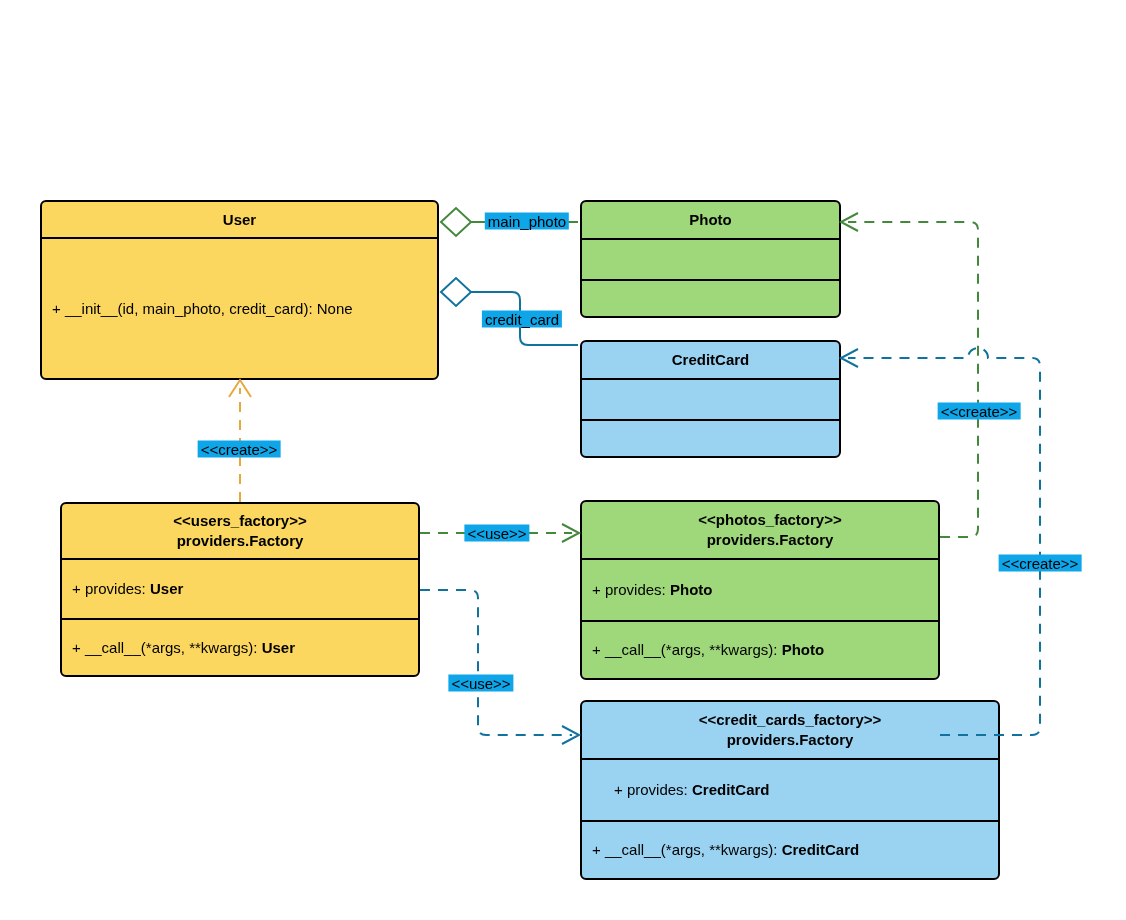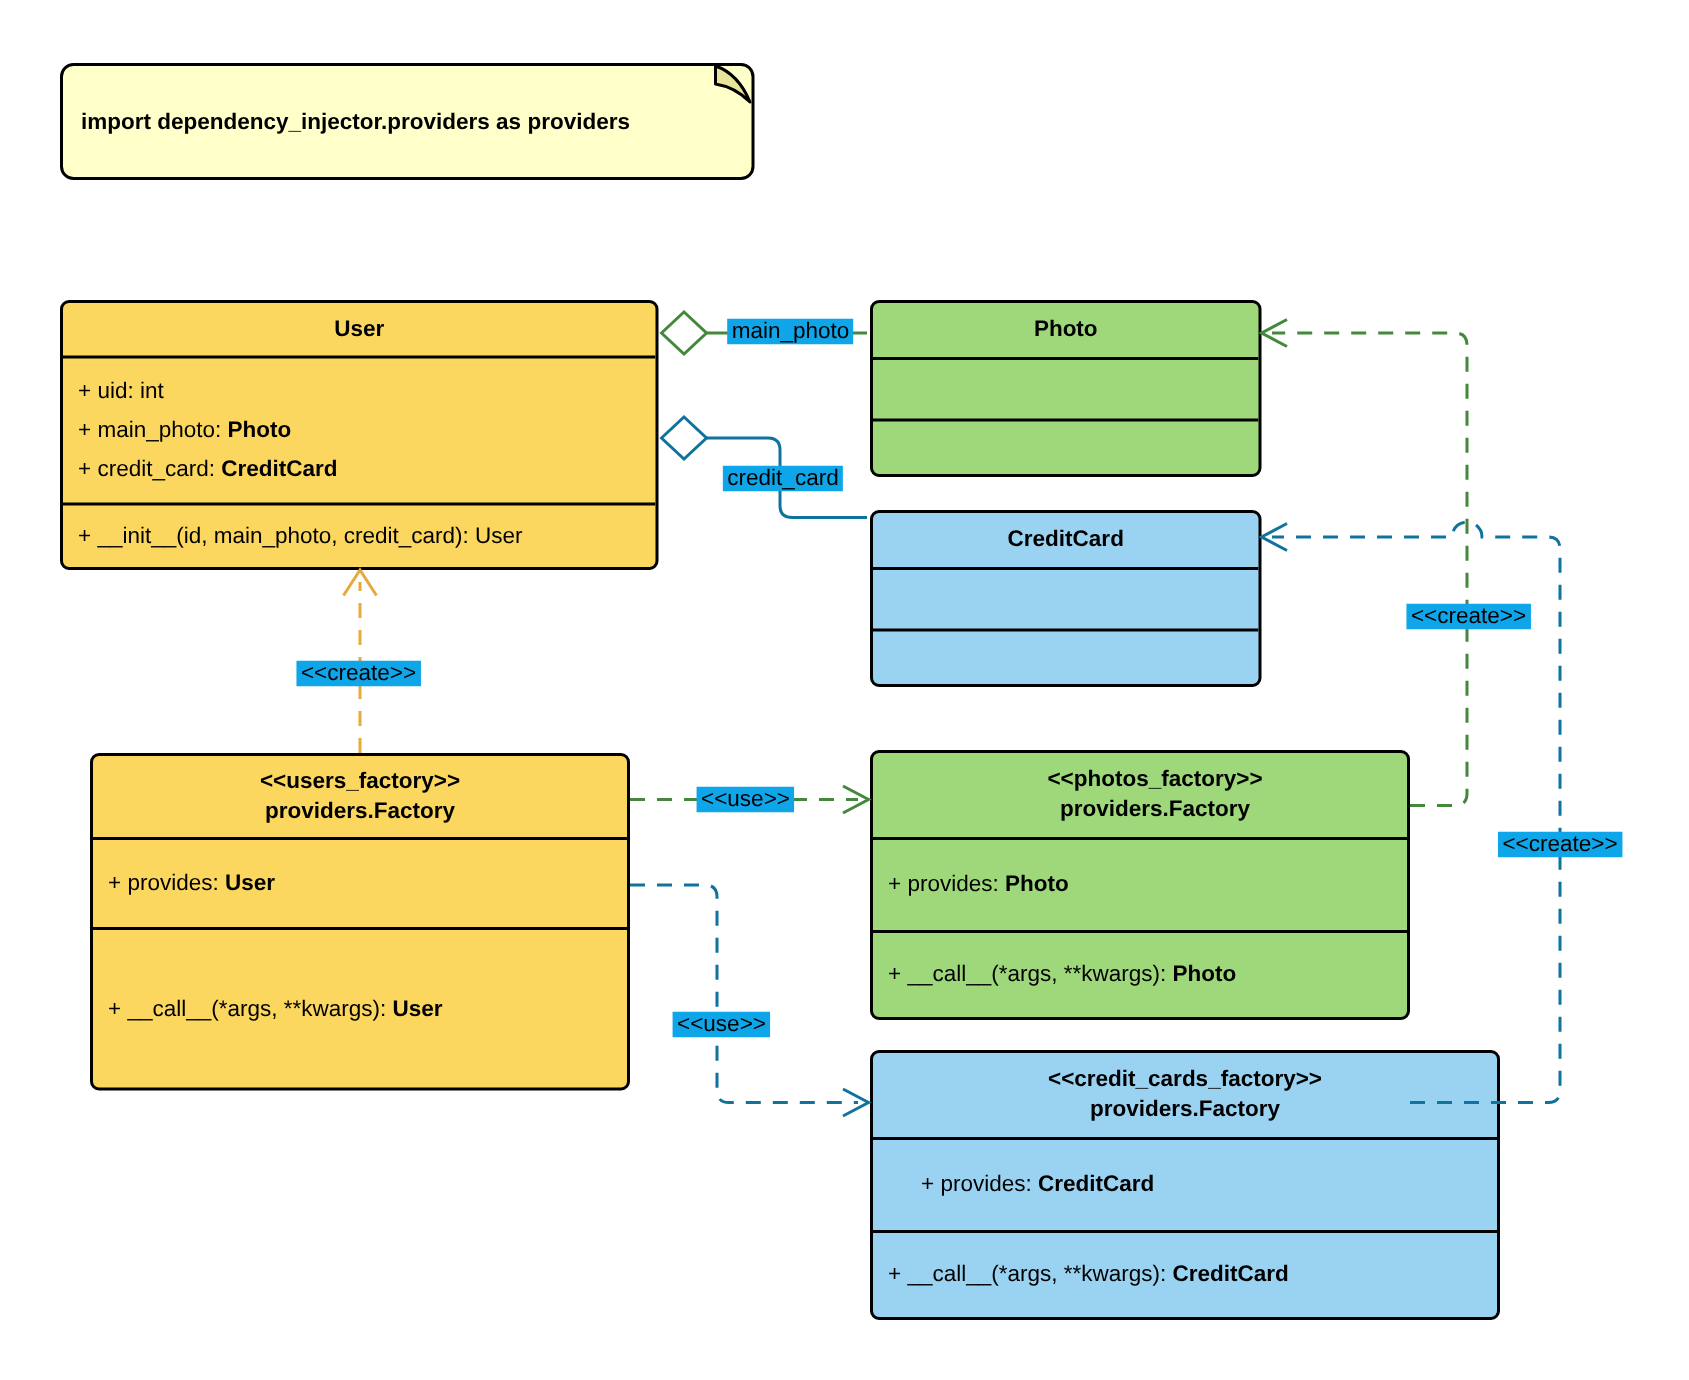--- a/index.html
+++ b/index.html
@@ -36,21 +36,21 @@
   .grow{flex:1 1 auto;}
   #cls-user{left:40px;top:200px;width:399px;height:180px;}
   #cls-user .uml-title{flex:0 0 35px;}
   #cls-user .attrs{flex:0 0 98px;}
   #cls-photo{left:580px;top:200px;width:261px;height:118px;}
   #cls-photo .uml-title{flex:0 0 36px;}
   #cls-photo .s1{flex:0 0 41px;}
   #cls-cc{left:580px;top:340px;width:261px;height:118px;}
   #cls-cc .uml-title{flex:0 0 36px;}
   #cls-cc .s1{flex:0 0 41px;}
-  #cls-uf{left:60px;top:502px;width:360px;height:225px;}
+  #cls-uf{left:60px;top:502px;width:360px;height:175px;}
   #cls-uf .uml-title{flex:0 0 54px;}
   #cls-uf .attrs{flex:0 0 60px;}
   #cls-pf{left:580px;top:500px;width:360px;height:180px;}
   #cls-pf .uml-title{flex:0 0 56px;padding-left:20px;}
   #cls-pf .attrs{flex:0 0 62px;}
   #cls-cf{left:580px;top:700px;width:420px;height:180px;}
   #cls-cf .uml-title{flex:0 0 56px;}
   #cls-cf .attrs{flex:0 0 62px;padding-left:32px;}
   
   #edges{position:absolute;left:0;top:0;pointer-events:none;}
@@ -58,36 +58,25 @@
   .edge-label{
     position:absolute;transform:translate(-50%,-50%);background:#0ea5e9;
     padding:0 3px;white-space:nowrap;
   }
 </style>
 </head>
 <body>
 
 <div id="canvas">
 
-  <div class="note">
-    <span>import dependency_injector.providers as providers</span>
-    <svg class="note-fold" width="28" height="28" viewBox="0 0 28 28">
-      <path d="M2 2 Q17 7 25 26 Q15 16 2 14 Z" fill="#E8E49A" stroke="#000" stroke-width="2" stroke-linejoin="round"></path>
-    </svg>
-  </div>
 
   <div class="uml-class fill-yellow" id="cls-user">
     <div class="uml-title">User</div>
-    <div class="uml-section attrs">
-      <div class="member"><span>+ uid: int</span><span class="bold"></span></div>
-      <div class="member"><span>+ main_photo: </span><span class="bold">Photo</span></div>
-      <div class="member"><span>+ credit_card: </span><span class="bold">CreditCard</span></div>
-    </div>
     <div class="uml-section grow">
-      <div class="member"><span>+ __init__(id, main_photo, credit_card): User</span><span class="bold"></span></div>
+      <div class="member"><span>+ __init__(id, main_photo, credit_card): None</span><span class="bold"></span></div>
     </div>
   </div>
 
   <div class="uml-class fill-green" id="cls-photo">
     <div class="uml-title">Photo</div>
     <div class="uml-section s1"></div>
     <div class="uml-section grow"></div>
   </div>
 
   <div class="uml-class fill-blue" id="cls-cc">

